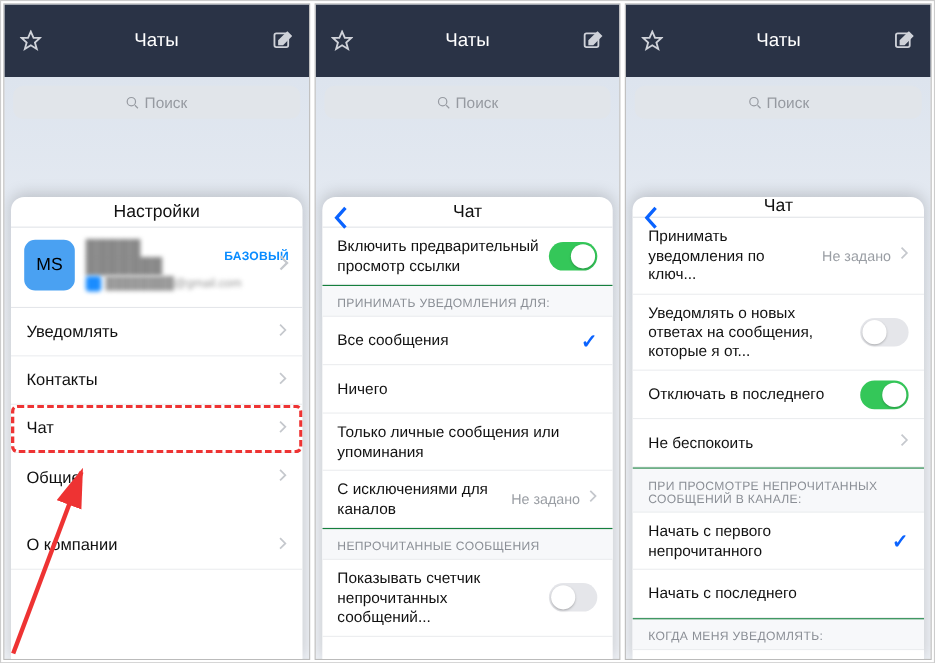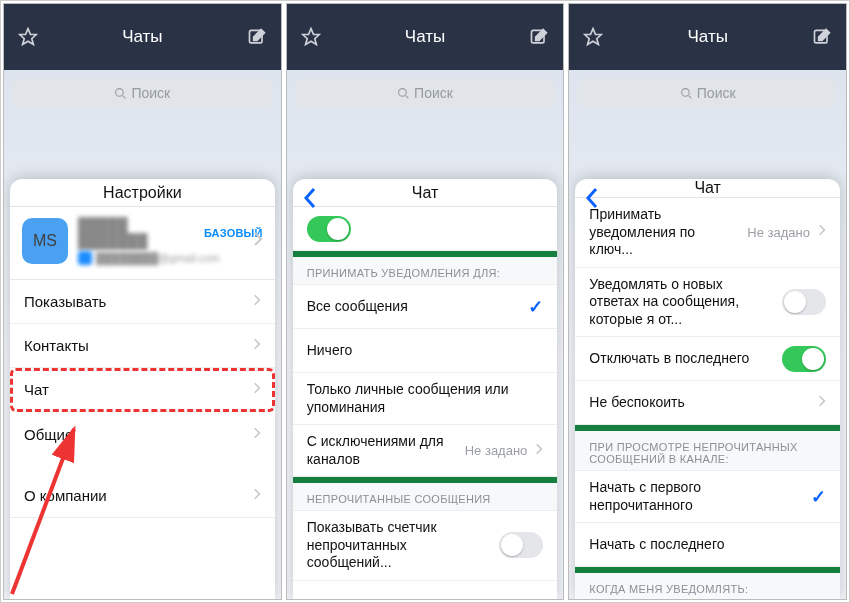--- a/index.html
+++ b/index.html
@@ -7,34 +7,34 @@
   .phone { flex: 1; position: relative; background: linear-gradient(#d9e1ec, #eef1f6 60%); border: 1px solid #bbb; display: flex; flex-direction: column; overflow: hidden; }
   .navbar { height: 66px; background: #2a3346; display: flex; align-items: center; justify-content: space-between; padding: 0 14px; color: #cfd2d9; }
   .nav-title { font-size: 17px; color: #fff; font-weight: 500; }
   .nav-icon svg { display: block; }
   .searchbar { margin: 8px 8px 0 8px; background: #e1e5ea; border-radius: 9px; height: 30px; display: flex; align-items: center; justify-content: center; gap: 4px; color: #969aa1; font-size: 14px; }
   .sheet { position: absolute; left: 6px; right: 6px; bottom: 0; top: 175px; background: #fff; border-radius: 12px 12px 0 0; box-shadow: 0 -2px 14px rgba(0,0,0,.18); overflow: hidden; display: flex; flex-direction: column; }
   .sheet-header { display: flex; align-items: center; justify-content: center; height: 28px; border-bottom: 1px solid #e2e4e8; position: relative; }
   .sheet-header-title { font-size: 16px; font-weight: 500; color: #111; }
   .back-btn { position: absolute; left: 10px; top: 8px; color: #0a63ff; }
   .account { display: flex; align-items: center; padding: 10px 12px 14px 12px; border-bottom: 1px solid #e4e6ea; gap: 10px; position: relative; }
-  .avatar { width: 46px; height: 46px; border-radius: 10px; background: #4aa1f2; color: #404040; font-size: 16px; font-weight: 500; display: flex; align-items: center; justify-content: center; }
+  .avatar { width: 46px; height: 46px; border-radius: 10px; background: #4aa1f2; color: #000000; font-size: 16px; font-weight: 500; display: flex; align-items: center; justify-content: center; }
   .acct-text { flex: 1; min-width: 0; }
   .acct-row1 { display: flex; align-items: center; gap: 6px; }
   .acct-name { color: #888; font-weight: 600; filter: blur(2px); font-size: 14px; }
   .acct-badge { color: #0a8cff; font-size: 11px; font-weight: 700; letter-spacing: .2px; }
   .acct-sub { color: #999; font-size: 11px; filter: blur(2px); margin-top: 2px; display: flex; align-items: center; gap: 4px; }
   .sub-dot { width: 14px; height: 14px; border-radius: 3px; background: #1a8cff; filter: none; }
   .chev-r { position: absolute; right: 12px; color: #c5c8cd; }
   .chev-r-sm { color: #c5c8cd; margin-left: auto; }
   .menu-item { display: flex; align-items: center; height: 44px; padding: 0 14px; border-bottom: 1px solid #ebedef; font-size: 15px; color: #111; position: relative; }
   .menu-label { flex: 1; }
   .highlight { outline: 3px dashed #e33; outline-offset: -3px; border-radius: 6px; }
   .copyright { padding: 18px 10px 8px; font-size: 9px; color: #9a9ea4; text-align: center; line-height: 1.3; }
-  .section-hdr { font-size: 11px; color: #8b8f96; padding: 10px 14px 5px; text-transform: uppercase; letter-spacing: .3px; background:#f7f8fa; border-bottom: 1px solid #ebedef; border-top: 6px solid #15803d;}
+  .section-hdr { font-size: 11px; color: #8b8f96; padding: 10px 14px 5px; text-transform: uppercase; letter-spacing: .3px; background:#f7f8fa; border-bottom: 1px solid #ebedef; border-top: 1px solid #15803d;}
   .row { display: flex; align-items: center; padding: 8px 14px; border-bottom: 1px solid #ebedef; gap: 8px; min-height: 44px; }
   .row-label { flex: 1; font-size: 14px; line-height: 1.25; color: #111; }
   .row-val { font-size: 13px; color: #9a9ea4; }
   .toggle { width: 44px; height: 26px; border-radius: 13px; position: relative; background: #e5e6ea; flex: 0 0 auto; }
   .toggle::after { content:""; position: absolute; width: 22px; height: 22px; border-radius: 50%; background: #fff; top: 2px; left: 2px; box-shadow: 0 1px 2px rgba(0,0,0,.25); transition: .1s; }
   .toggle.on { background: #34c759; }
   .toggle.on::after { left: 20px; }
   .check { color: #0a63ff; font-size: 18px; font-weight: 600; }
   .arrow-overlay { position: absolute; left: 0; bottom: 0; width: 100px; height: 230px; pointer-events: none; z-index: 50; }
 </style>
@@ -82,21 +82,21 @@
       </div>
       <span class="chev-r">
         <svg width="10" height="16" viewBox="0 0 10 16" fill="none" stroke="#c5c8cd" stroke-width="2">
             <path d="M2 2l6 6-6 6"></path>
           </svg>
       </span>
     </div>
 
     <div id="menu1">
         <div class="menu-item">
-          <span class="menu-label">Показывать</span>
+          <span class="menu-label">Уведомлять</span>
           <span class="chev-r-sm"><svg width="8" height="14" viewBox="0 0 10 16" fill="none" stroke="#c5c8cd" stroke-width="2">
               <path d="M2 2l6 6-6 6"></path>
             </svg></span>
         </div>
         <div class="menu-item">
           <span class="menu-label">Контакты</span>
           <span class="chev-r-sm"><svg width="8" height="14" viewBox="0 0 10 16" fill="none" stroke="#c5c8cd" stroke-width="2">
               <path d="M2 2l6 6-6 6"></path>
             </svg></span>
         </div>
@@ -159,20 +159,21 @@
     <div class="sheet-header">
       <span class="back-btn">
         <svg width="14" height="22" viewBox="0 0 14 22" fill="none" stroke="#0a63ff" stroke-width="3">
             <path d="M11 2 L3 11 L11 20"></path>
           </svg>
       </span>
       <span class="sheet-header-title">Чат</span>
     </div>
     <div id="s2body">
         <div class="row">
+          <span class="row-label">Включить предварительный просмотр ссылки</span>
           <span class="toggle on"></span>
         </div>
         <div class="section-hdr">ПРИНИМАТЬ УВЕДОМЛЕНИЯ ДЛЯ:</div>
         <div class="row">
           <span class="row-label">Все сообщения</span>
           <span class="check">✓</span>
         </div>
         <div class="row">
           <span class="row-label">Ничего</span>
         </div>

